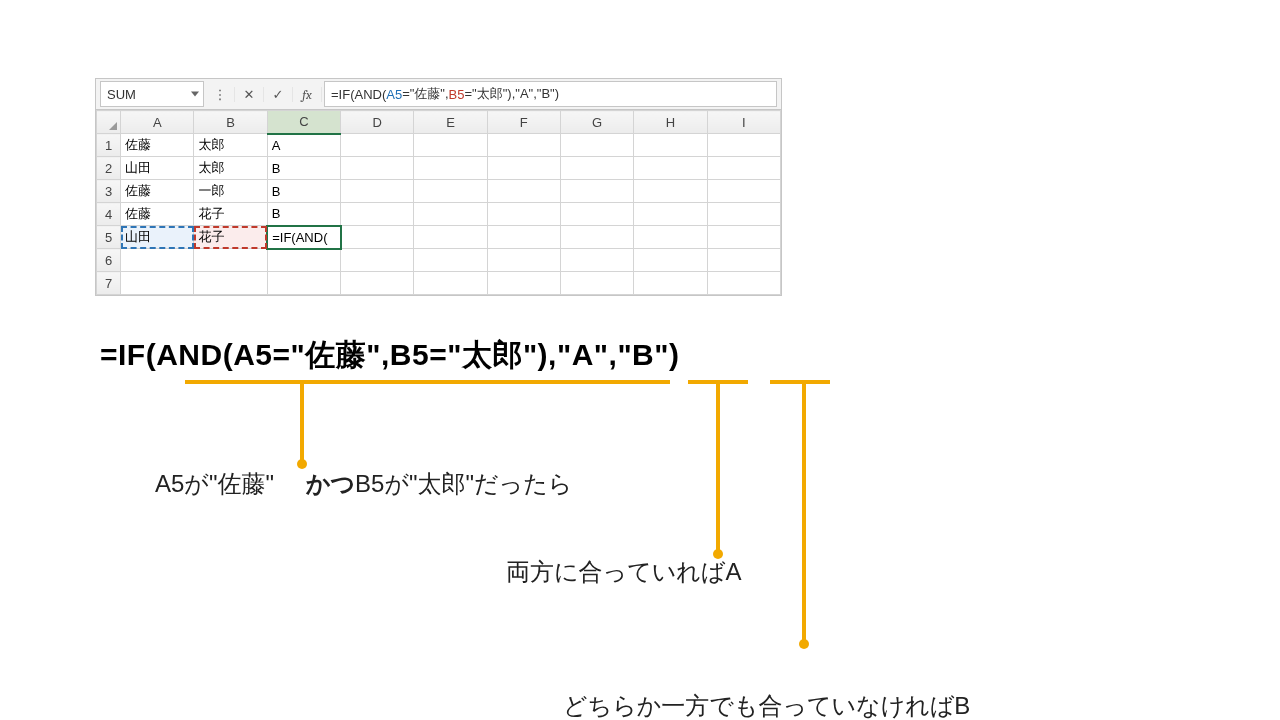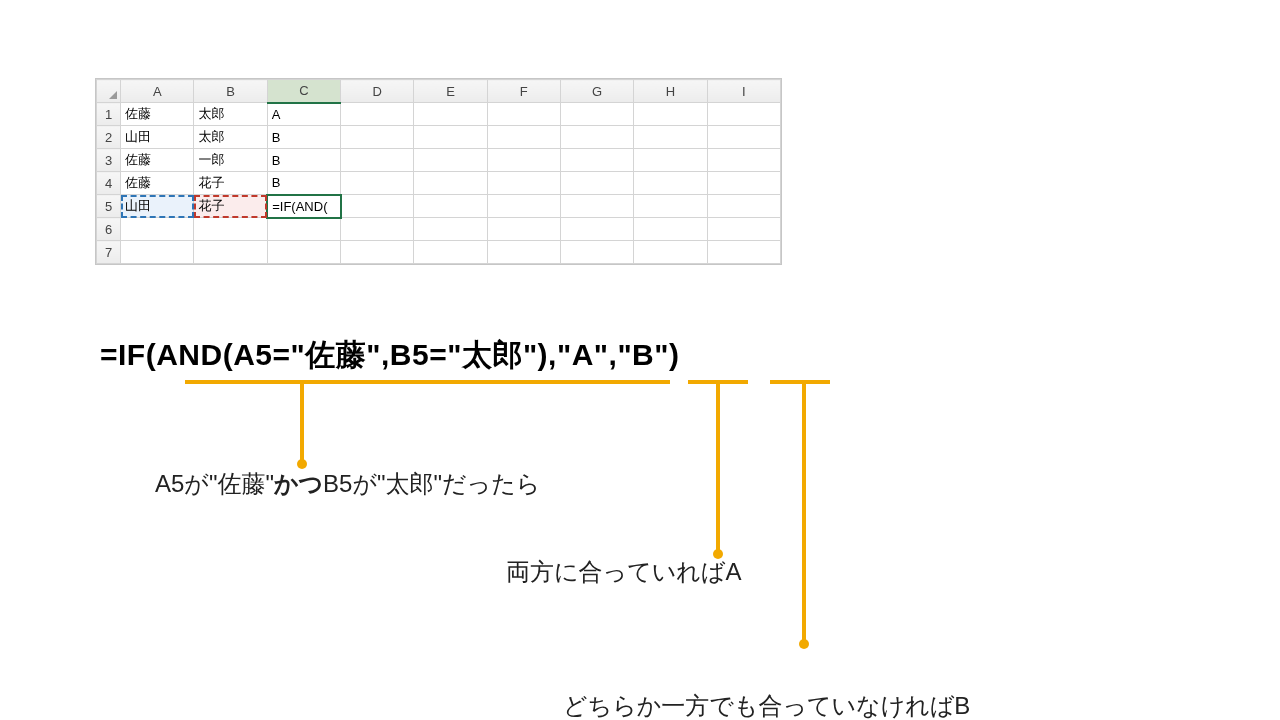--- a/index.html
+++ b/index.html
@@ -153,28 +153,49 @@
   .v2 .dot { top:165px; }
   .v3 { left:802px; top:384px; height:258px; }
   .v3 .dot { top:255px; }
   .note {
     position:absolute;
     font-size:24px;
     color:#222;
     white-space:nowrap;
   }
   .note1 { left:155px; top:468px; }
-  .note1 .b { font-weight:700; }
+  .note1 .b { font-weight:700;margin-left:32px; }
   .note2 { left:478px; top:556px;margin-left:28px; }
   .note3 { left:563px; top:690px; }
 </style>
 </head>
 <body>
 
 <div class="excel">
+  <div class="fbar">
+    <div class="namebox">
+      <span>SUM</span>
+      <span class="dd"></span>
+    </div>
+    <div class="fx-btns">
+      <div class="fx-btn">⋮</div>
+      <div class="fx-btn">✕</div>
+      <div class="fx-btn">✓</div>
+      <div class="fx-btn">
+          <span class="fx-label">fx</span>
+        </div>
+    </div>
+    <div class="formula-text">
+      <span>=IF(AND(</span>
+        <span class="ref1">A5</span>
+        <span>="佐藤",</span>
+        <span class="ref2">B5</span>
+        <span>="太郎"),"A","B")</span>
+    </div>
+  </div>
   <table class="grid">
     <tbody>
         <tr>
       <th class="corner"></th>
       <th class="colh">A</th>
       <th class="colh">B</th>
       <th class="colh active">C</th>
       <th class="colh">D</th>
       <th class="colh">E</th>
       <th class="colh">F</th>

